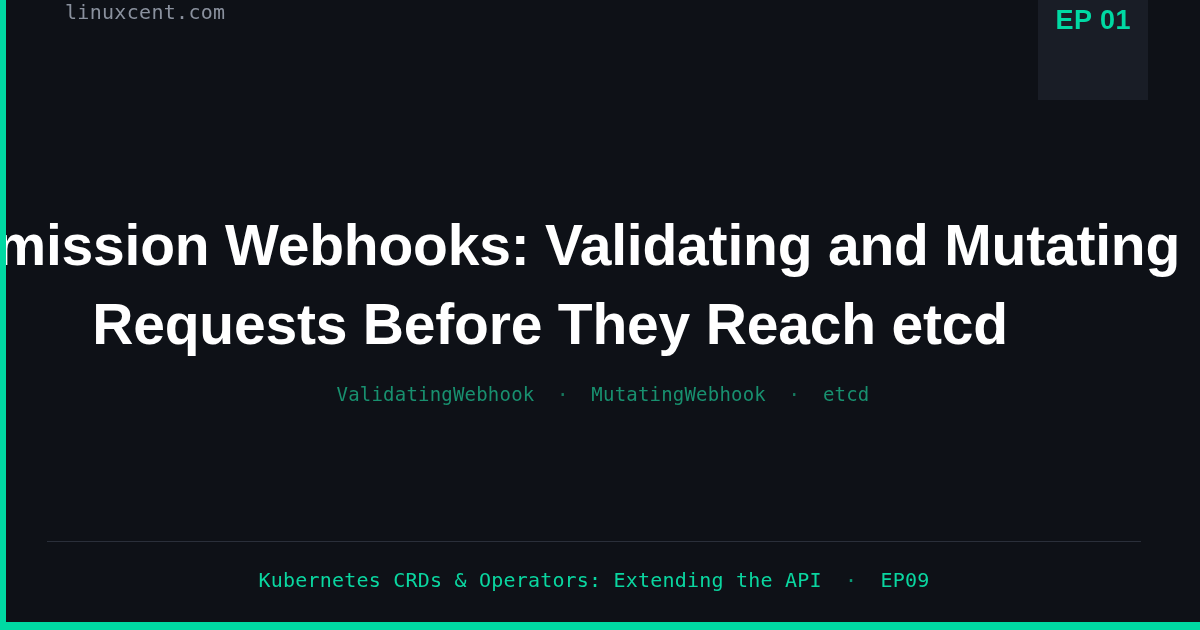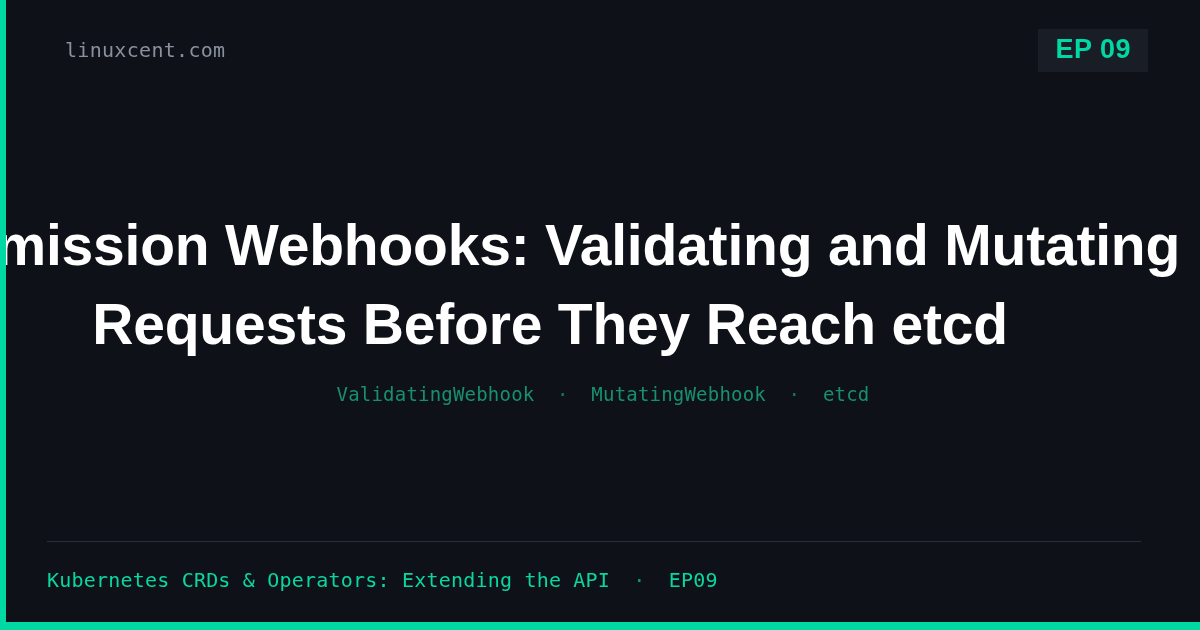--- a/index.html
+++ b/index.html
@@ -26,21 +26,20 @@
     display: flex;
     flex-direction: column;
   }
 
   
   #header {
     flex: 0 0 auto;
     height: 100px;
     padding: 0 52px 0 59px;
     display: flex;
-    align-items: center;
     justify-content: space-between;
   }
 
   #site-name {
     font-family: "DejaVu Sans Mono", monospace;
     font-size: 20px;
     letter-spacing: 0.3px;
     color: #8a919e;
     white-space: nowrap;
   }
@@ -93,20 +92,21 @@
   .tag-sep {
     color: #16795e;
     padding: 0 11px;
   }
 
   
   #footer {
     flex: 0 0 auto;
     padding: 0 59px 0 41px;
     margin-bottom: 30px;
+    text-align: center;
   }
   #footer-divider {
     height: 1px;
     background: #2a2f3a;
     margin-bottom: 26px;
   }
   #footer-text {
     font-family: "DejaVu Sans Mono", monospace;
     font-size: 20px;
     color: #0ad6a0;
@@ -118,21 +118,21 @@
     padding: 0 11px;
   }
 </style>
 </head>
 <body>
 
 <div id="card">
 
   <div id="header">
     <div id="site-name">linuxcent.com</div>
-    <div id="ep-badge">EP 09</div>
+    <div id="ep-badge">EP 01</div>
   </div>
 
   <div id="main">
     <div id="title">Admission Webhooks: Validating and Mutating Requests Before They Reach etcd</div>
     <div id="tags">
       <span>ValidatingWebhook</span>
       <span class="tag-sep">·</span>
       <span>MutatingWebhook</span>
       <span class="tag-sep">·</span>
       <span>etcd</span>

